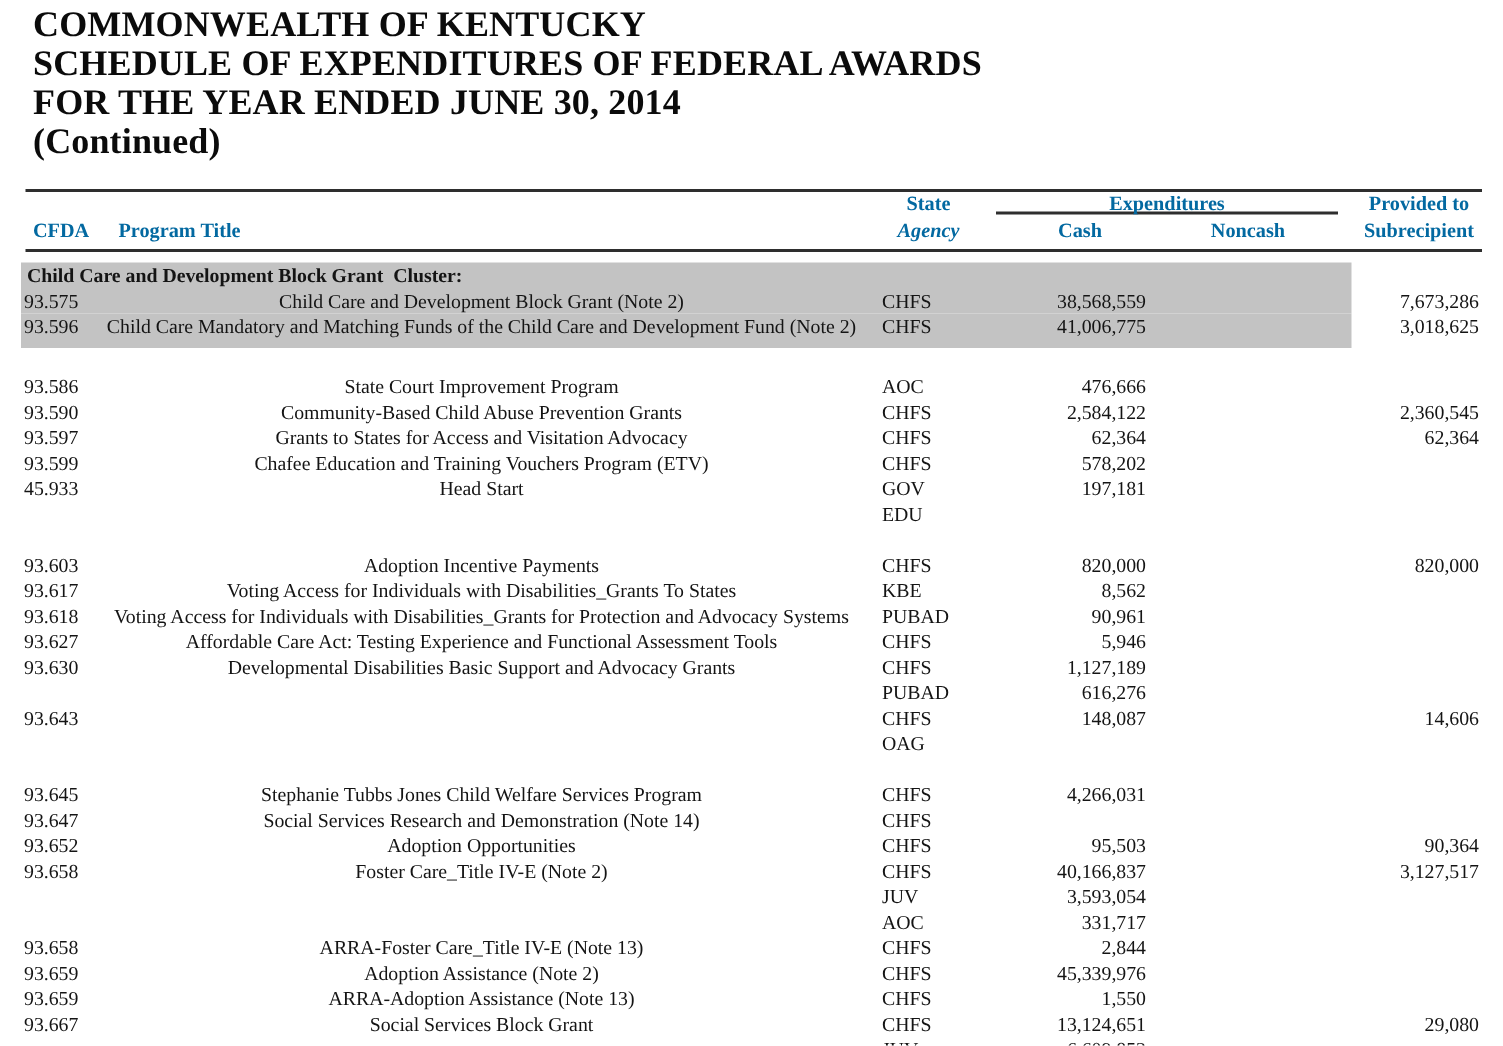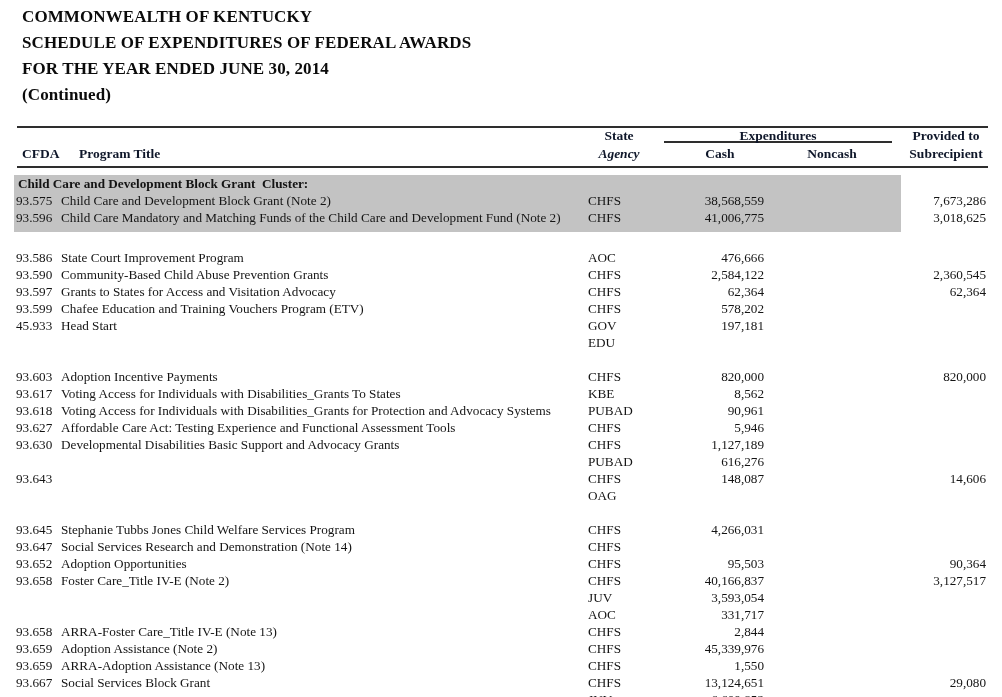--- a/index.html
+++ b/index.html
@@ -19,21 +19,21 @@
   
   #title-block {
     position: absolute;
     left: 22px;
     top: 4px;
     width: 880px;
   }
   .title-line {
     font-family: "Liberation Serif", "DejaVu Serif", serif;
     font-weight: bold;
-    font-size: 17px;
+    font-size: 24px;
     line-height: 26px;
     letter-spacing: 0.1px;
     white-space: pre;
     color: #0b0b0b;
   }
 
   
   #table-area {
     position: absolute;
     left: 0;
@@ -50,21 +50,21 @@
   .rule-head-bot { left: 17px;  top: 166px; width: 971px; height: 2px; }
   .rule-exp      { left: 664px; top: 141px; width: 228px; height: 2px; }
 
   
   .hdr {
     position: absolute;
     font-family: "Liberation Serif", "DejaVu Serif", serif;
     font-weight: bold;
     font-size: 13.5px;
     line-height: 15px;
-    color: #0f172a;
+    color: #0369a1;
     white-space: pre;
   }
 
   #hdr-cfda          { left: 22px;  top: 146px; }
   #hdr-program       { left: 79px;  top: 146px; }
   #hdr-state         { left: 588px; top: 128px; width: 62px; text-align: center; }
   #hdr-agency        { left: 588px; top: 146px; width: 62px; text-align: center; font-style: italic; }
   #hdr-expenditures  { left: 664px; top: 128px; width: 228px; text-align: center; }
   #hdr-cash          { left: 668px; top: 146px; width: 104px; text-align: center; }
   #hdr-noncash       { left: 778px; top: 146px; width: 108px; text-align: center; }
@@ -97,21 +97,21 @@
   .cell {
     position: absolute;
     font-family: "Liberation Serif", "DejaVu Serif", serif;
     font-size: 13.2px;
     line-height: 17px;
     color: #141414;
     white-space: pre;
     top: 0;
   }
   .c-cfda    { left: 16px;  width: 58px; text-align: left; }
-  .c-title   { left: 61px;  width: 500px; text-align: left; }
+  .c-title   { left: 71px;  width: 500px; text-align: center; }
   .c-agency  { left: 588px; width: 62px; text-align: left; }
   .c-cash    { left: 650px; width: 114px; text-align: right; }
   .c-noncash { left: 772px; width: 112px; text-align: right; }
   .c-sub     { left: 880px; width: 106px; text-align: right; }
 
   .cluster-title {
     left: 18px;
     width: 600px;
     font-weight: bold;
     font-size: 13.2px;

